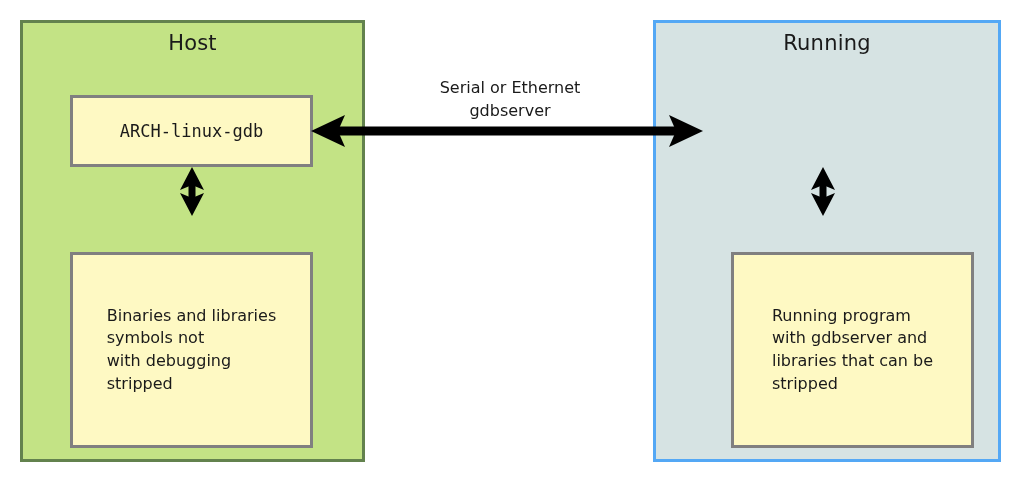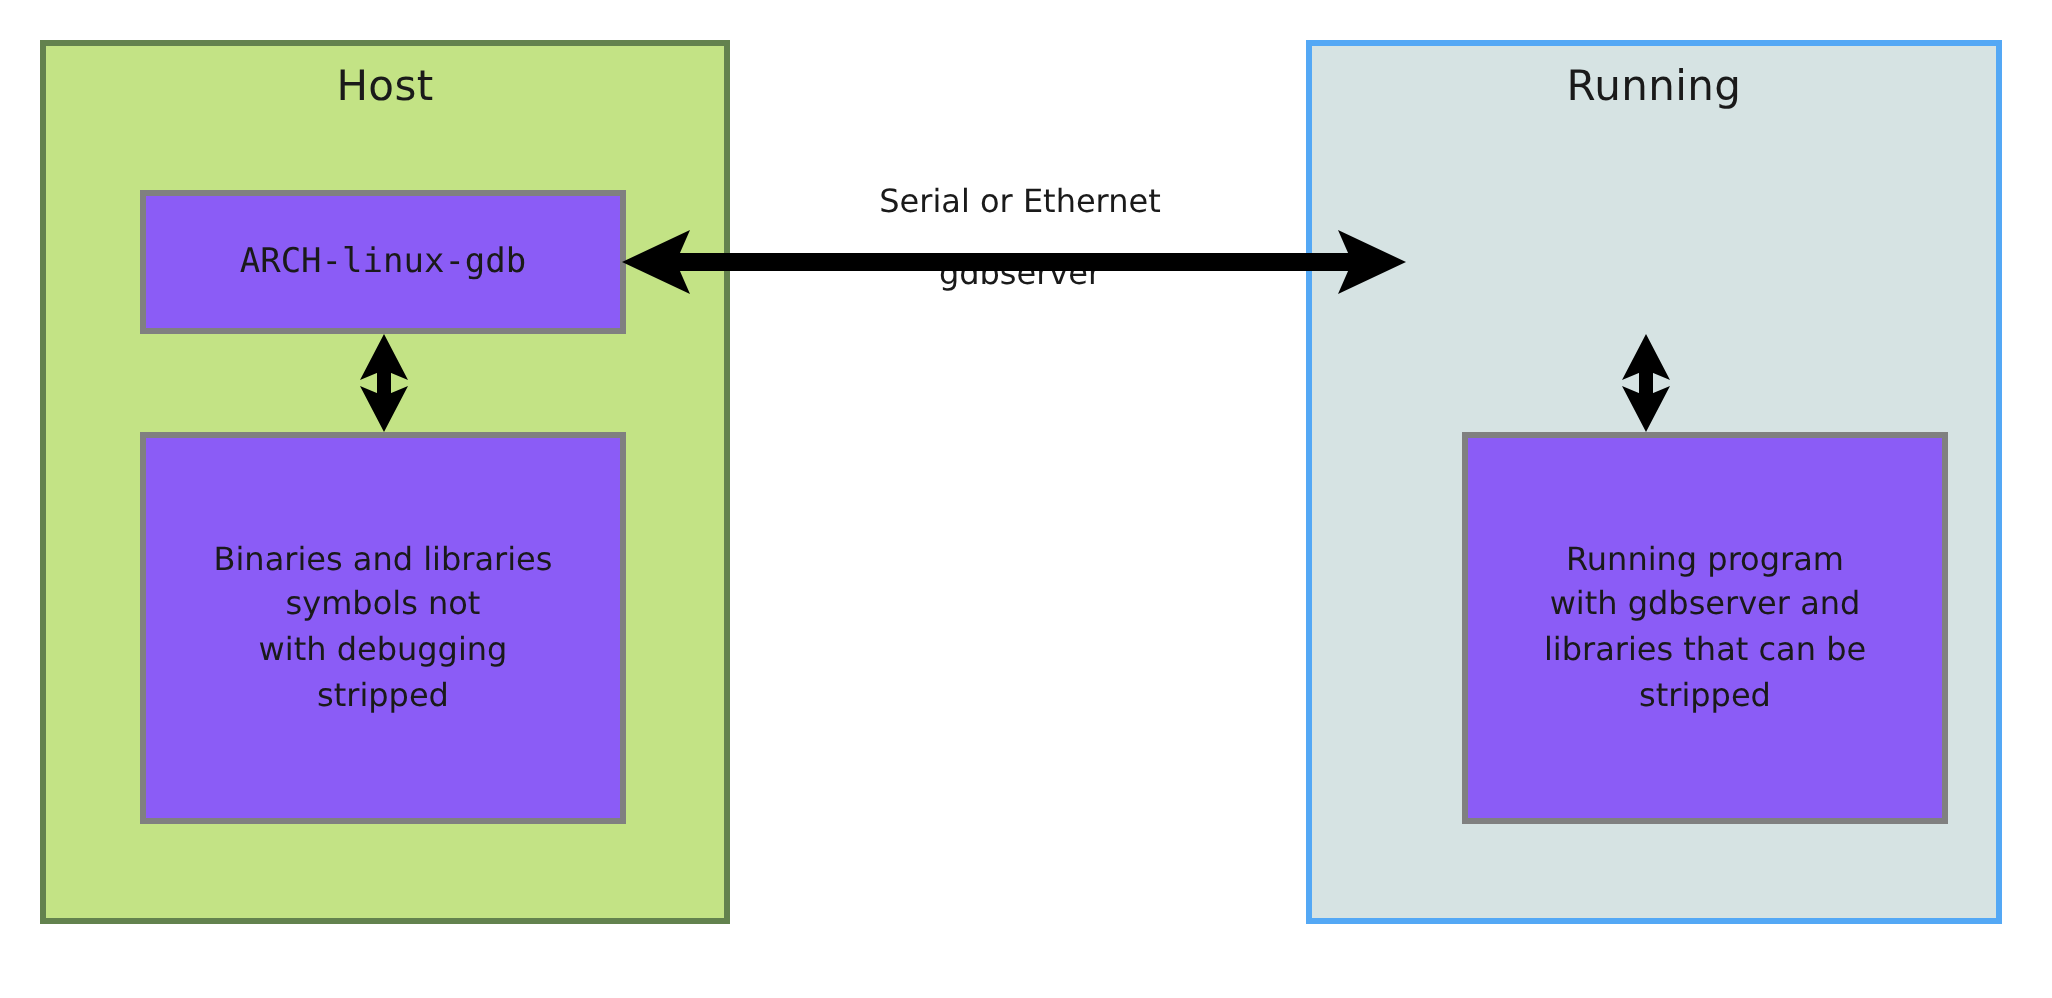--- a/index.html
+++ b/index.html
@@ -50,37 +50,37 @@
     font-size: 21px;
     color: #1a1a1a;
     font-family: "DejaVu Sans", sans-serif;
     letter-spacing: 0.2px;
   }
 
   
   .box {
     position: absolute;
     box-sizing: border-box;
-    background: #8b5cf6;
+    background: #fef9c3;
     border: 3px solid #808080;
     display: flex;
     align-items: center;
     justify-content: center;
-    text-align: center;
     color: #1a1a1a;
   }
   .box-mono {
     font-family: "DejaVu Sans Mono", monospace;
     font-size: 17px;
   }
   .box-text {
     font-family: "DejaVu Sans", sans-serif;
     font-size: 16px;
     line-height: 1.42;
     padding: 4px 10px;
+    margin-top: 36px;
   }
 
   
   .box-gdb {
     left: 70px;
     top: 95px;
     width: 243px;
     height: 72px;
   }
   .box-host-bin {
@@ -118,21 +118,21 @@
     position: absolute;
     left: 390px;
     top: 76px;
     width: 240px;
     text-align: center;
     font-family: "DejaVu Sans", sans-serif;
     font-size: 16px;
     line-height: 1.45;
     color: #1a1a1a;
   }
-  .conn-label span { display: block; margin-top: 13px; }
+  .conn-label span { display: block; }
 </style>
 </head>
 <body>
 
 <div id="canvas">
 
   <div class="panel panel-host">
     <div class="panel-title">Host</div>
   </div>
 

